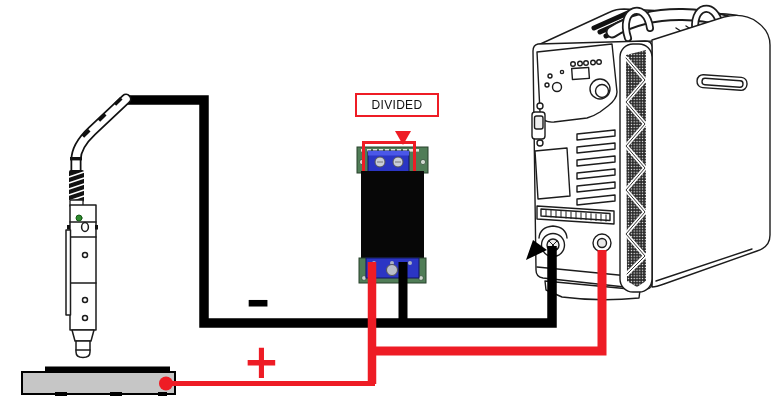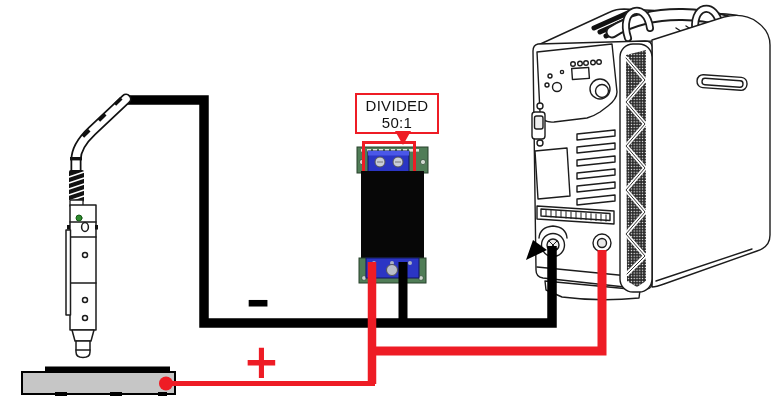--- a/index.html
+++ b/index.html
@@ -1,21 +1,21 @@
 <!DOCTYPE html>
 <html style="--cable-red: #ee1c25; --cable-black: #000000; --pcb-green: #507d57; --terminal-blue: #2b35c4; --terminal-blue-light: #4a57e8; --workpiece-gray: #c6c6c6; --line: #1c1c1c; --mesh-dark: #2b2b2b;"><head>
 <meta charset="utf-8">
 <style>
   html,body{margin:0;padding:0;background:#fff;}
   .stage{position:relative;width:779px;height:404px;background:#fff;overflow:hidden;
          font-family:"Liberation Sans",sans-serif;}
   .stage svg{position:absolute;left:0;top:0;}
   .callout{position:absolute;left:355px;top:93px;width:80px;background:#fff;
            border:2.5px solid var(--cable-red);text-align:center;padding:2px 0 1px 0;
-           color:#111;font-size:15px;line-height:17px;letter-spacing:.3px;}
+           color:#111;font-size:12px;line-height:17px;letter-spacing:.3px;}
   .callout-arrow{position:absolute;left:395px;top:131px;width:0;height:0;
            border-left:8px solid transparent;border-right:8px solid transparent;
            border-top:14px solid var(--cable-red);}
   .sym{position:absolute;font-family:"DejaVu Sans",sans-serif;font-weight:bold;text-align:center;}
   .plus{left:243px;top:340px;width:36px;font-size:44px;line-height:44px;color:var(--cable-red);
         transform:scaleY(1.1);}
   .minus{left:243px;top:288px;width:30px;font-size:30px;line-height:28px;color:#000;
         transform:scaleY(1.9);transform-origin:50% 50%;}
 </style>
 </head>
@@ -237,19 +237,18 @@
     <g stroke-width="1.5">
       <polygon points="72,330 94,330 91,341 75,341"></polygon>
       <path d="M76 341 L90 341 L90 352 Q90 357.5 83 357.5 Q76 357.5 76 352 Z"></path>
       <path d="M76 350 L90 350" fill="none"></path>
     </g>
   </g>
 </svg>
 
 <div class="callout">
   <div>DIVIDED</div>
-  <div>50:1</div>
 </div>
 <div class="callout-arrow"></div>
 <div class="sym plus">+</div>
 <div class="sym minus">−</div>
 
 </div>
 
 </body></html>

